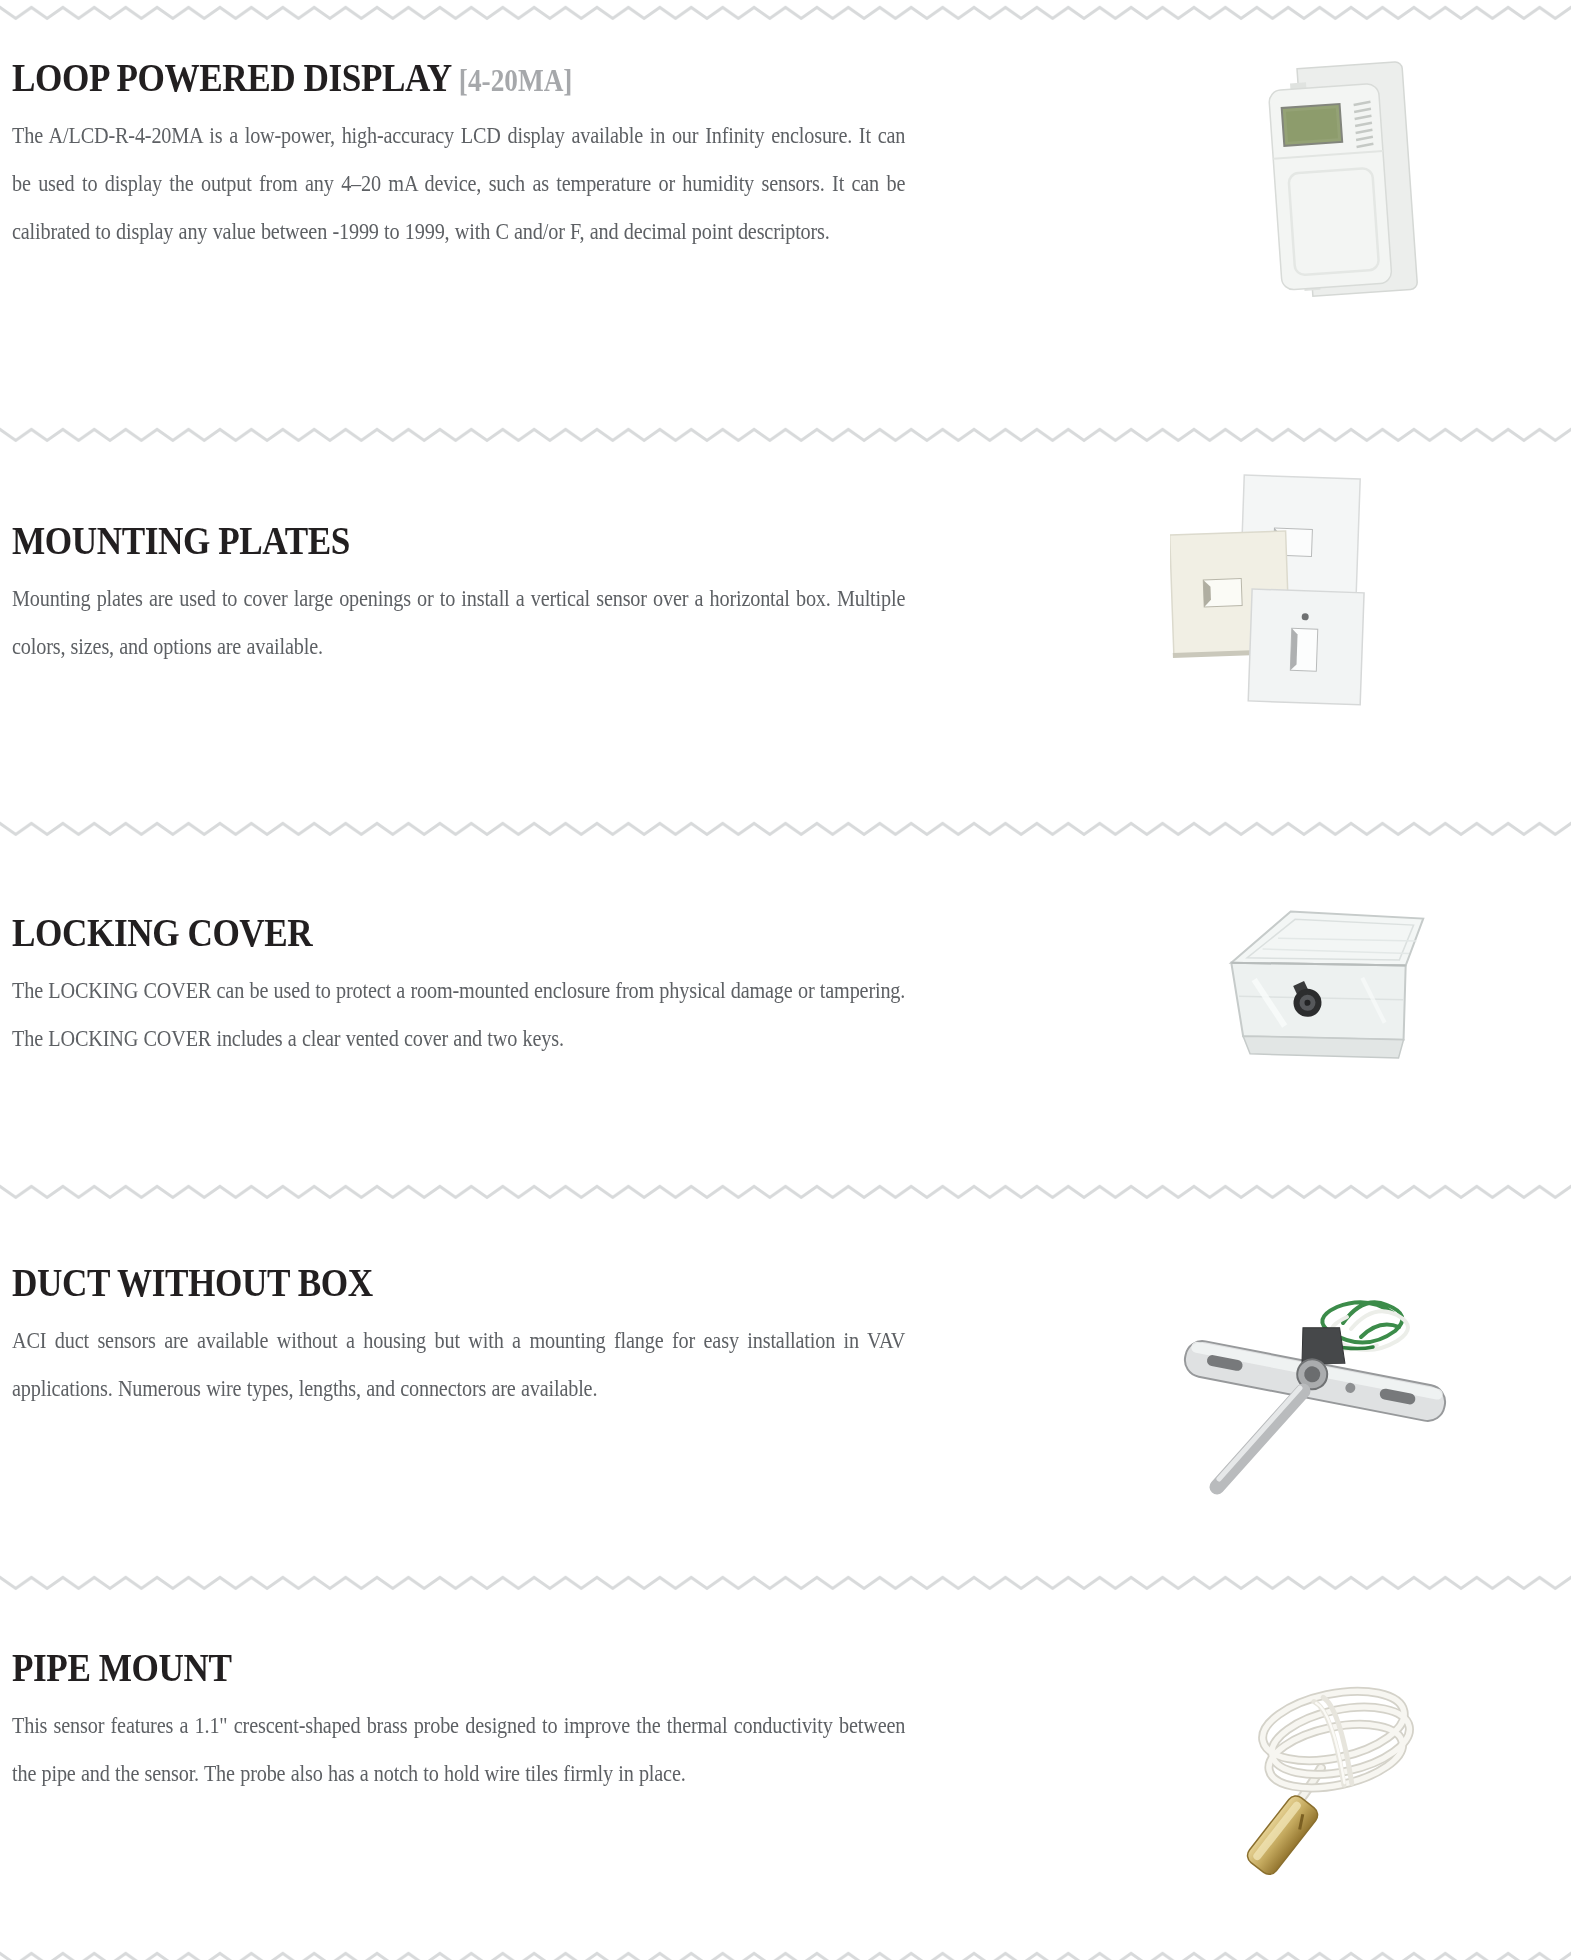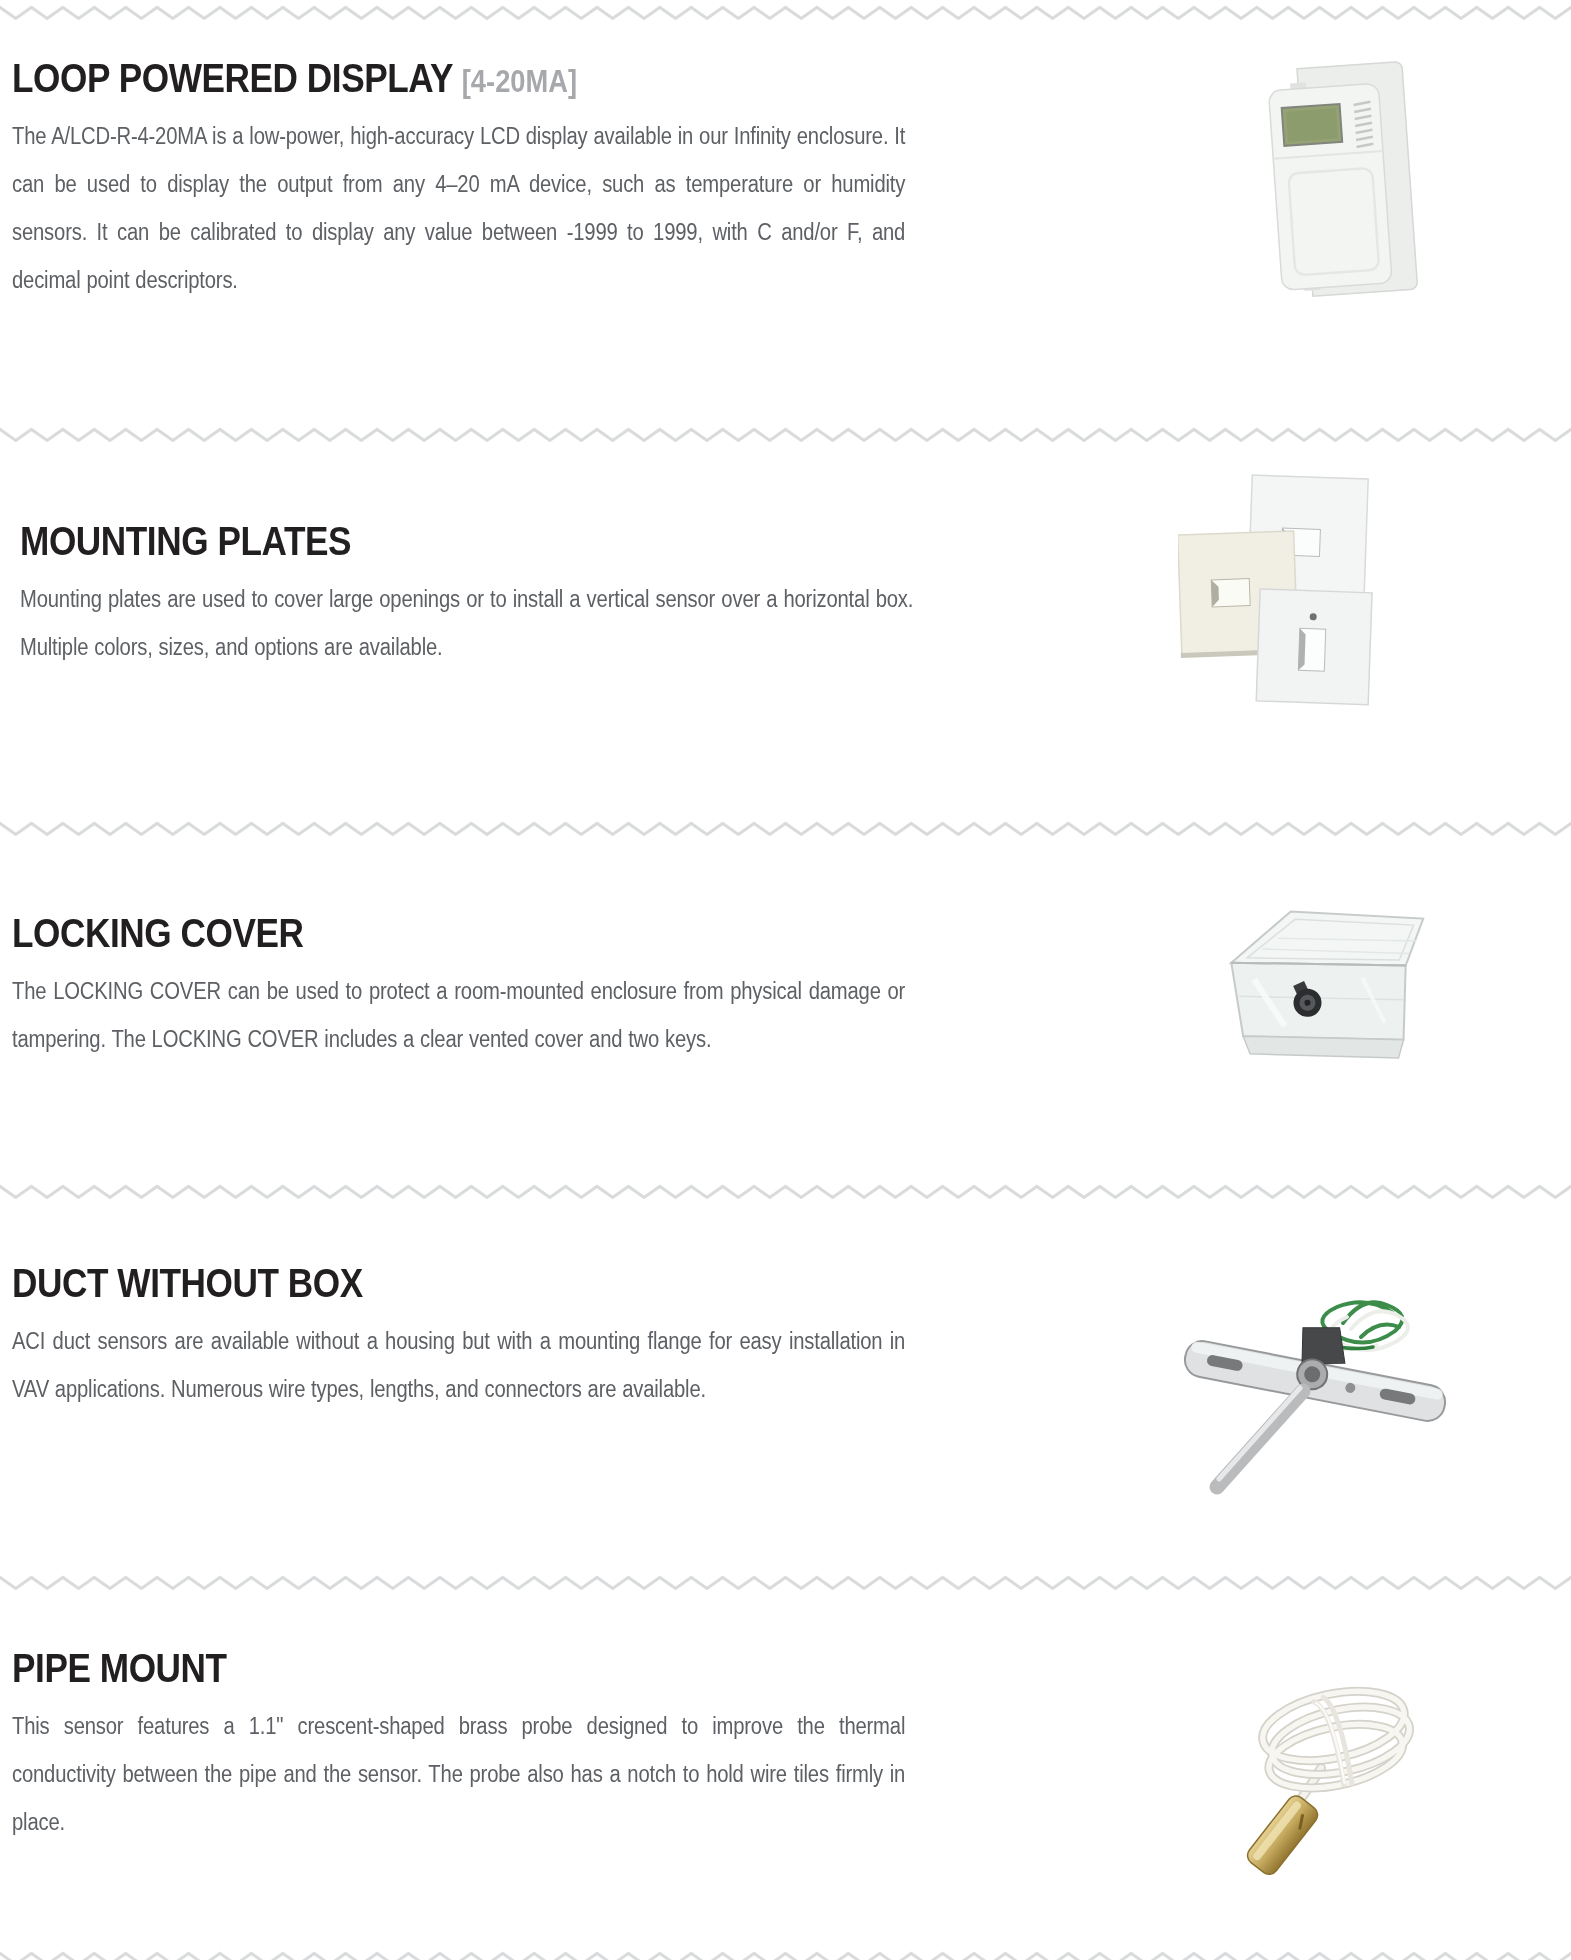--- a/index.html
+++ b/index.html
@@ -6,23 +6,23 @@
   .page{
     position:relative;
     width:1571px;
     height:1960px;
     overflow:hidden;
     background:#ffffff;
     font-family:"Liberation Sans", sans-serif;
   }
   .divider{display:block;margin:0;}
   .divider.first{margin-top:2px;}
-  .sec{position:relative;width:1343px;}
+  .sec{position:relative;width:1343px;font-family:Liberation Serif, serif;}
   .sec-1{height:366px;}
-  .sec-2{height:297px;margin-left:8px;}
+  .sec-2{height:297px;}
   .sec-3{height:268px;}
   .sec-4{height:309px;}
   .sec-5{height:300px;}
   .pt-1{padding-top:36px;}
   .pt-2{padding-top:77px;}
   .pt-3{padding-top:75px;}
   .pt-4{padding-top:62px;}
   .pt-5{padding-top:56px;}
   .text-col{
     margin-left:12px;

